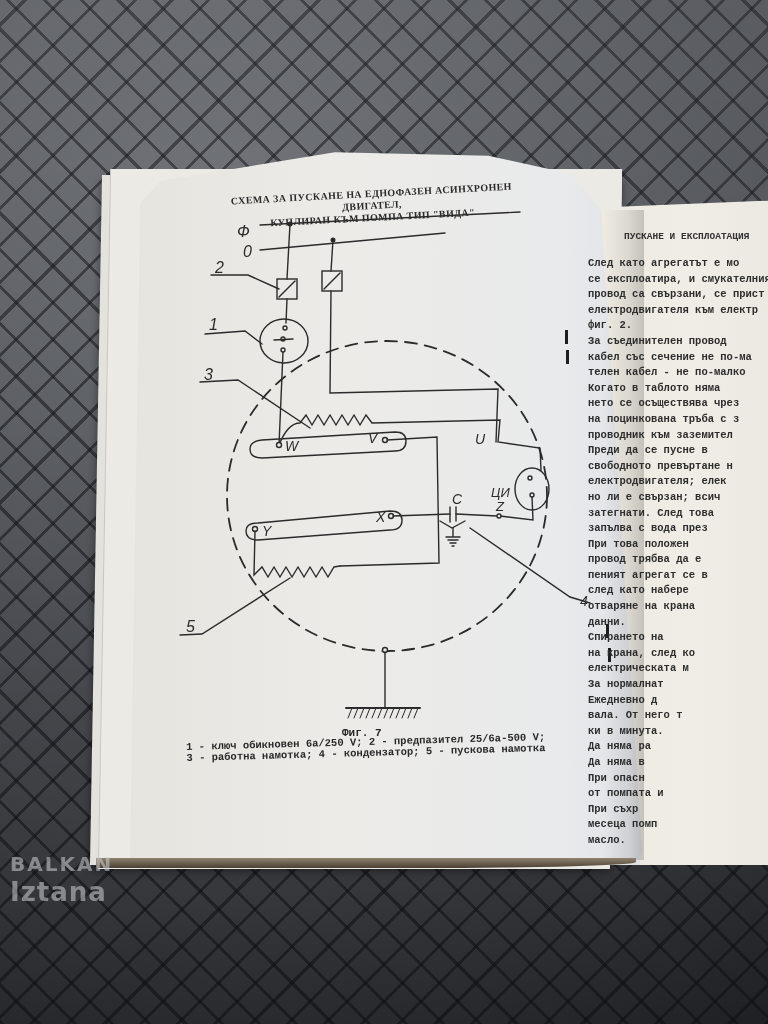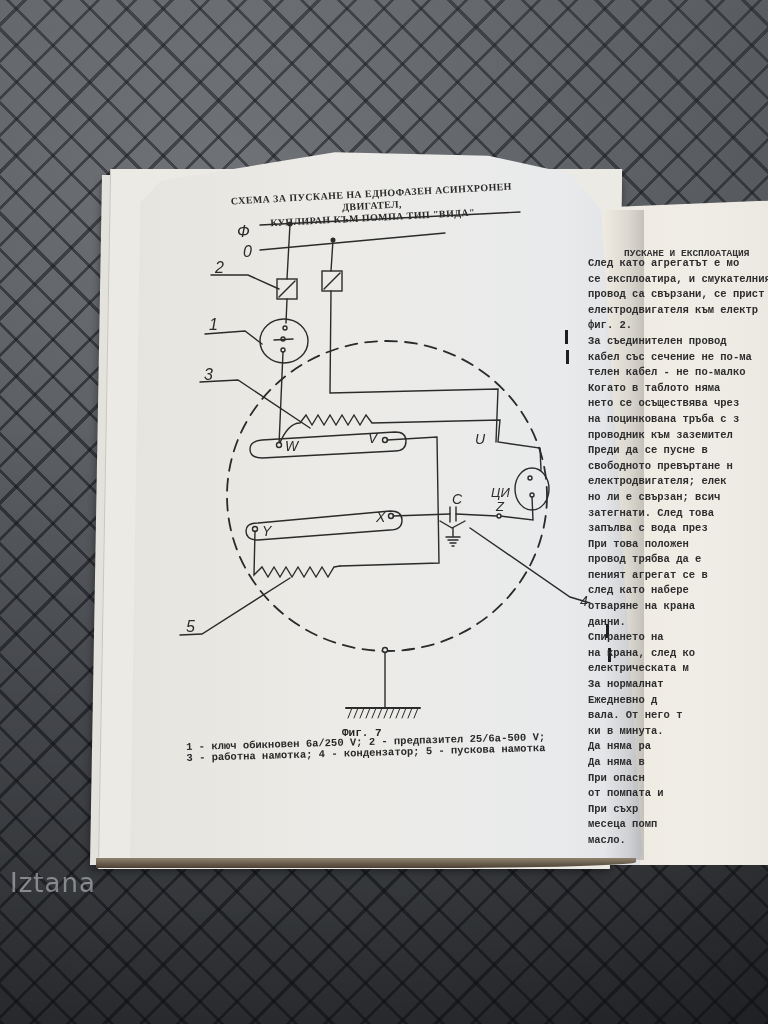--- a/index.html
+++ b/index.html
@@ -67,29 +67,29 @@
   }
   .legend span { display: block; white-space: nowrap; }
   svg.diagram { position: absolute; left: 0; top: 0; }
   
   .right-text {
     position: absolute; left: 588px; top: 238px; width: 200px;
     font-family: "Liberation Mono", monospace; font-size: 10.5px; line-height: 15.6px; color: #2d2d2d;
     white-space: nowrap; overflow: hidden; font-weight: bold;
   }
   .right-text .line { display: block; }
-  .right-heading { position: absolute; left: 624px; top: 248px; font-family: "Liberation Mono", monospace;
+  .right-heading { position: absolute; left: 624px; top: 231px; font-family: "Liberation Mono", monospace;
     font-size: 9.5px; color: #333; font-weight: bold; white-space: nowrap; text-transform: uppercase; }
   .binding-mark { position: absolute; width: 3px; height: 14px; background: #1e1e1e; }
   
   .watermark { position: absolute; left: 10px; top: 852px; color: rgba(205,208,214,0.55); font-family: "DejaVu Sans", sans-serif; }
   .wm-top { font-size: 20px; letter-spacing: 2px; font-weight: bold; }
   .wm-main { font-size: 70px; line-height: 62px; letter-spacing: -1px; margin-top: -6px;
     -webkit-text-stroke: 1px rgba(230,232,236,0.6); color: rgba(120,124,132,0.35); font-weight: bold; }
-  .wm-sub { font-size: 26px; margin-top: 16px; letter-spacing: 1px; font-weight: normal; }
+  .wm-sub { font-size: 26px; margin-top: 1px; letter-spacing: 1px; font-weight: bold; }
 </style>
 </head>
 <body>
 
 <div class="photo-shade"></div>
 
 <div class="page-stack"></div>
 <div class="right-page"></div>
 <div class="left-page"></div>
 <div class="gutter-shadow"></div>
@@ -230,14 +230,15 @@
   <span class="line">            Да няма ра</span>
   <span class="line">            Да няма в</span>
   <span class="line">           При опасн</span>
   <span class="line">         от помпата и</span>
   <span class="line">            При съхр</span>
   <span class="line">          месеца помп</span>
   <span class="line">          масло.</span>
 </div>
 
 <div class="watermark">
+  <div class="wm-top">BALKAN</div>
   <div class="wm-sub">Iztana</div>
 </div>
 
 </body></html>

